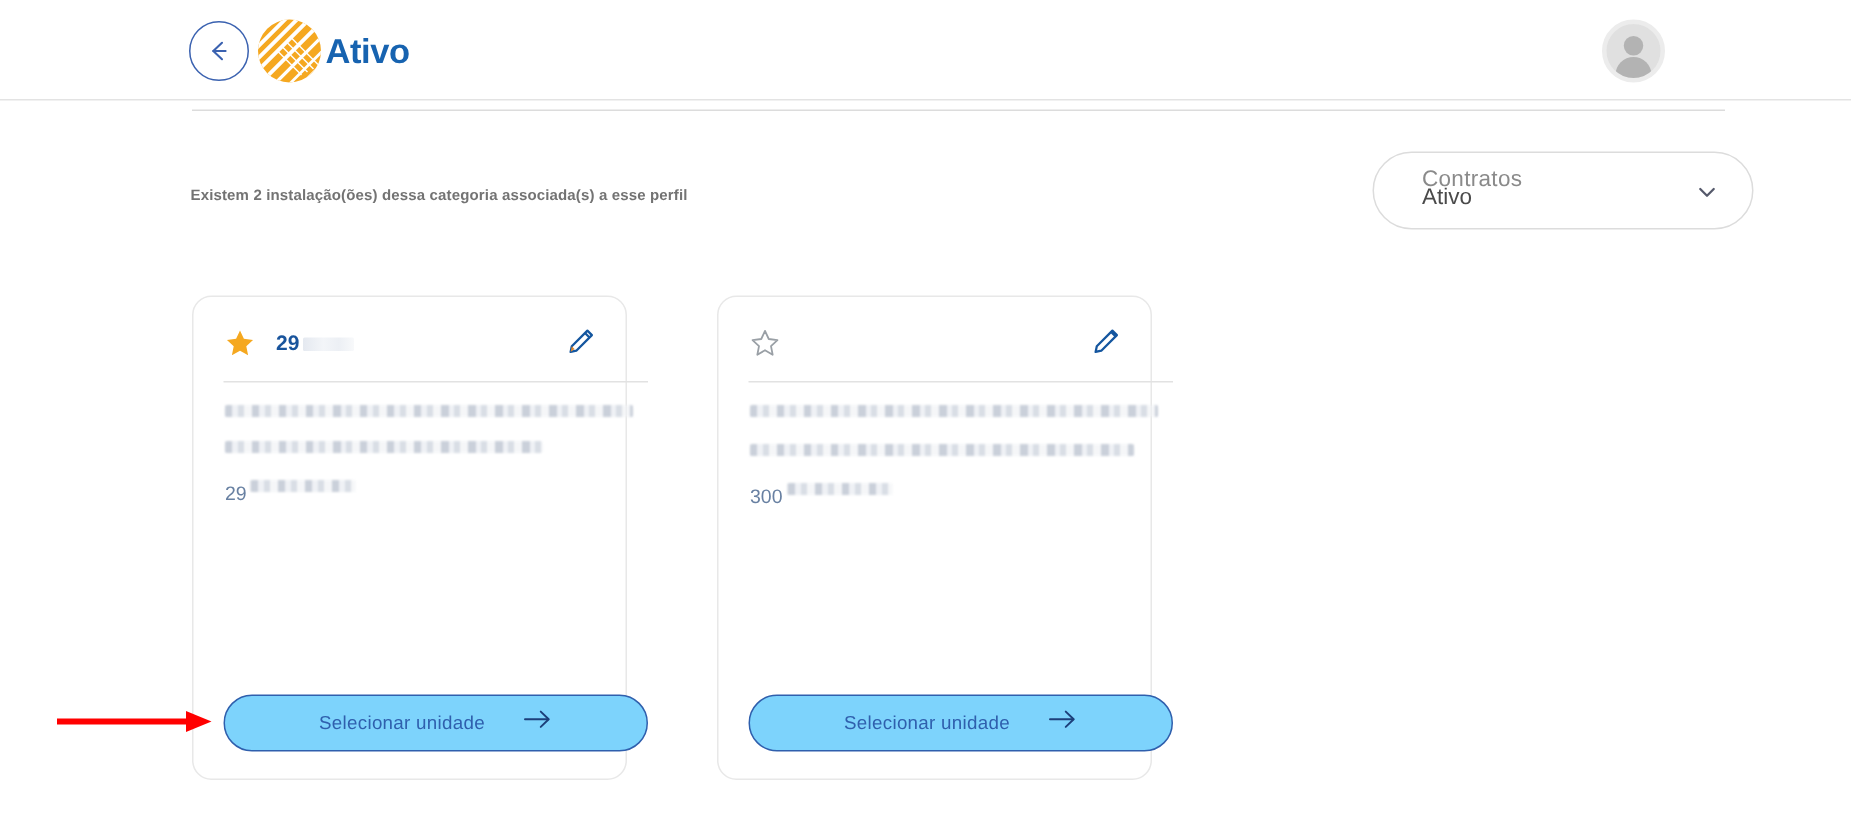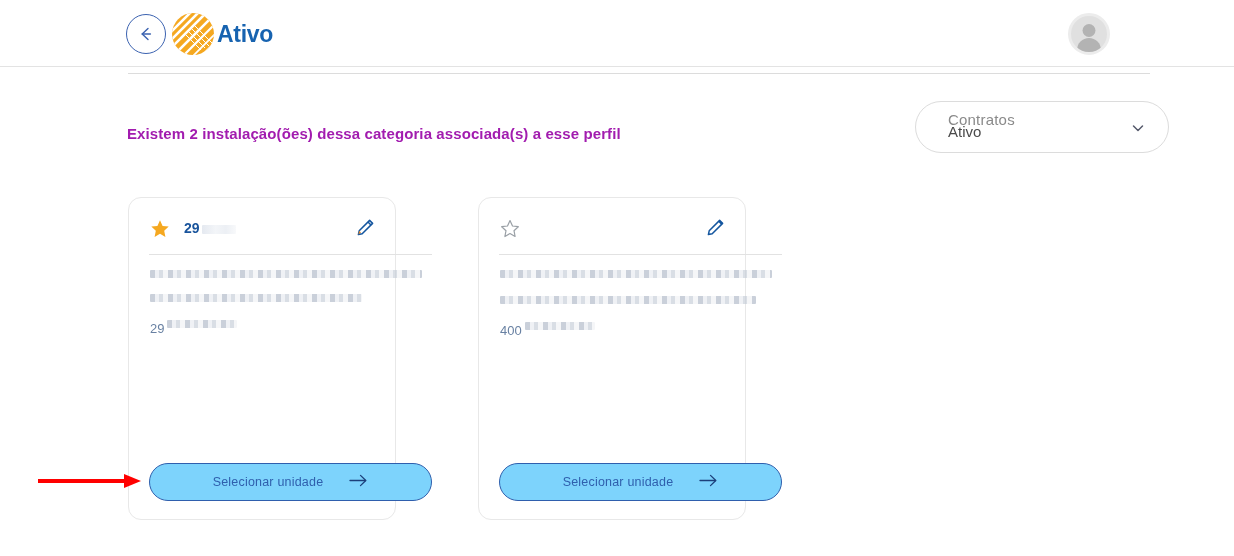--- a/index.html
+++ b/index.html
@@ -58,21 +58,21 @@
 
   
   .content-divider {
     position: absolute; left: 128px; top: 73px;
     width: 1022px; height: 1px; background: #dcdcdc;
   }
 
   
   .info-text {
     position: absolute; left: 127px; top: 125px;
-    font-size: 15px; font-weight: 700; color: #a21caf;
+    font-size: 10px; font-weight: 700; color: #737373;
     letter-spacing: 0.1px;
   }
 
   
   .dropdown {
     position: absolute; left: 915px; top: 101px;
     width: 254px; height: 52px;
     border: 1px solid #dcdcdc; border-radius: 26px;
     background: #ffffff;
     cursor: pointer;
@@ -85,21 +85,21 @@
     position: absolute; left: 32px; top: 21px;
     font-size: 15px; color: #4a4a4a;
   }
   .dropdown-chevron {
     position: absolute; right: 22px; top: 18px;
   }
 
   
   .card {
     position: absolute; top: 197px;
-    width: 268px; height: 323px;
+    width: 290px; height: 323px;
     border: 1px solid #e8e8e8; border-radius: 13px;
     background: #ffffff;
   }
   .card-1 { left: 128px; }
   .card-2 { left: 478px; }
 
   .card-head {
     position: absolute; left: 0; top: 0; width: 100%; height: 57px;
   }
   .star-icon {
@@ -293,21 +293,21 @@
     <div class="card-sep"></div>
 
     <div class="card-body">
       <div class="addr-row">
         <span class="redact-line l1"></span>
       </div>
       <div class="addr-row">
         <span class="redact-line l3"></span>
       </div>
       <div class="addr-row-last">
-        <span class="addr-prefix">400</span>
+        <span class="addr-prefix">300</span>
         <span class="redact-line short"></span>
       </div>
     </div>
 
     <div class="select-button">
       <span class="select-button-label">Selecionar unidade</span>
       <span>
         <svg width="19" height="15" viewBox="0 0 19 15">
           <line x1="1" y1="7.5" x2="16.5" y2="7.5" stroke="#1c3f7a" stroke-width="1.3" stroke-linecap="round"></line>
           <path d="M11.5 2.4 L16.8 7.5 L11.5 12.6" fill="none" stroke="#1c3f7a" stroke-width="1.3" stroke-linecap="round" stroke-linejoin="round"></path>

